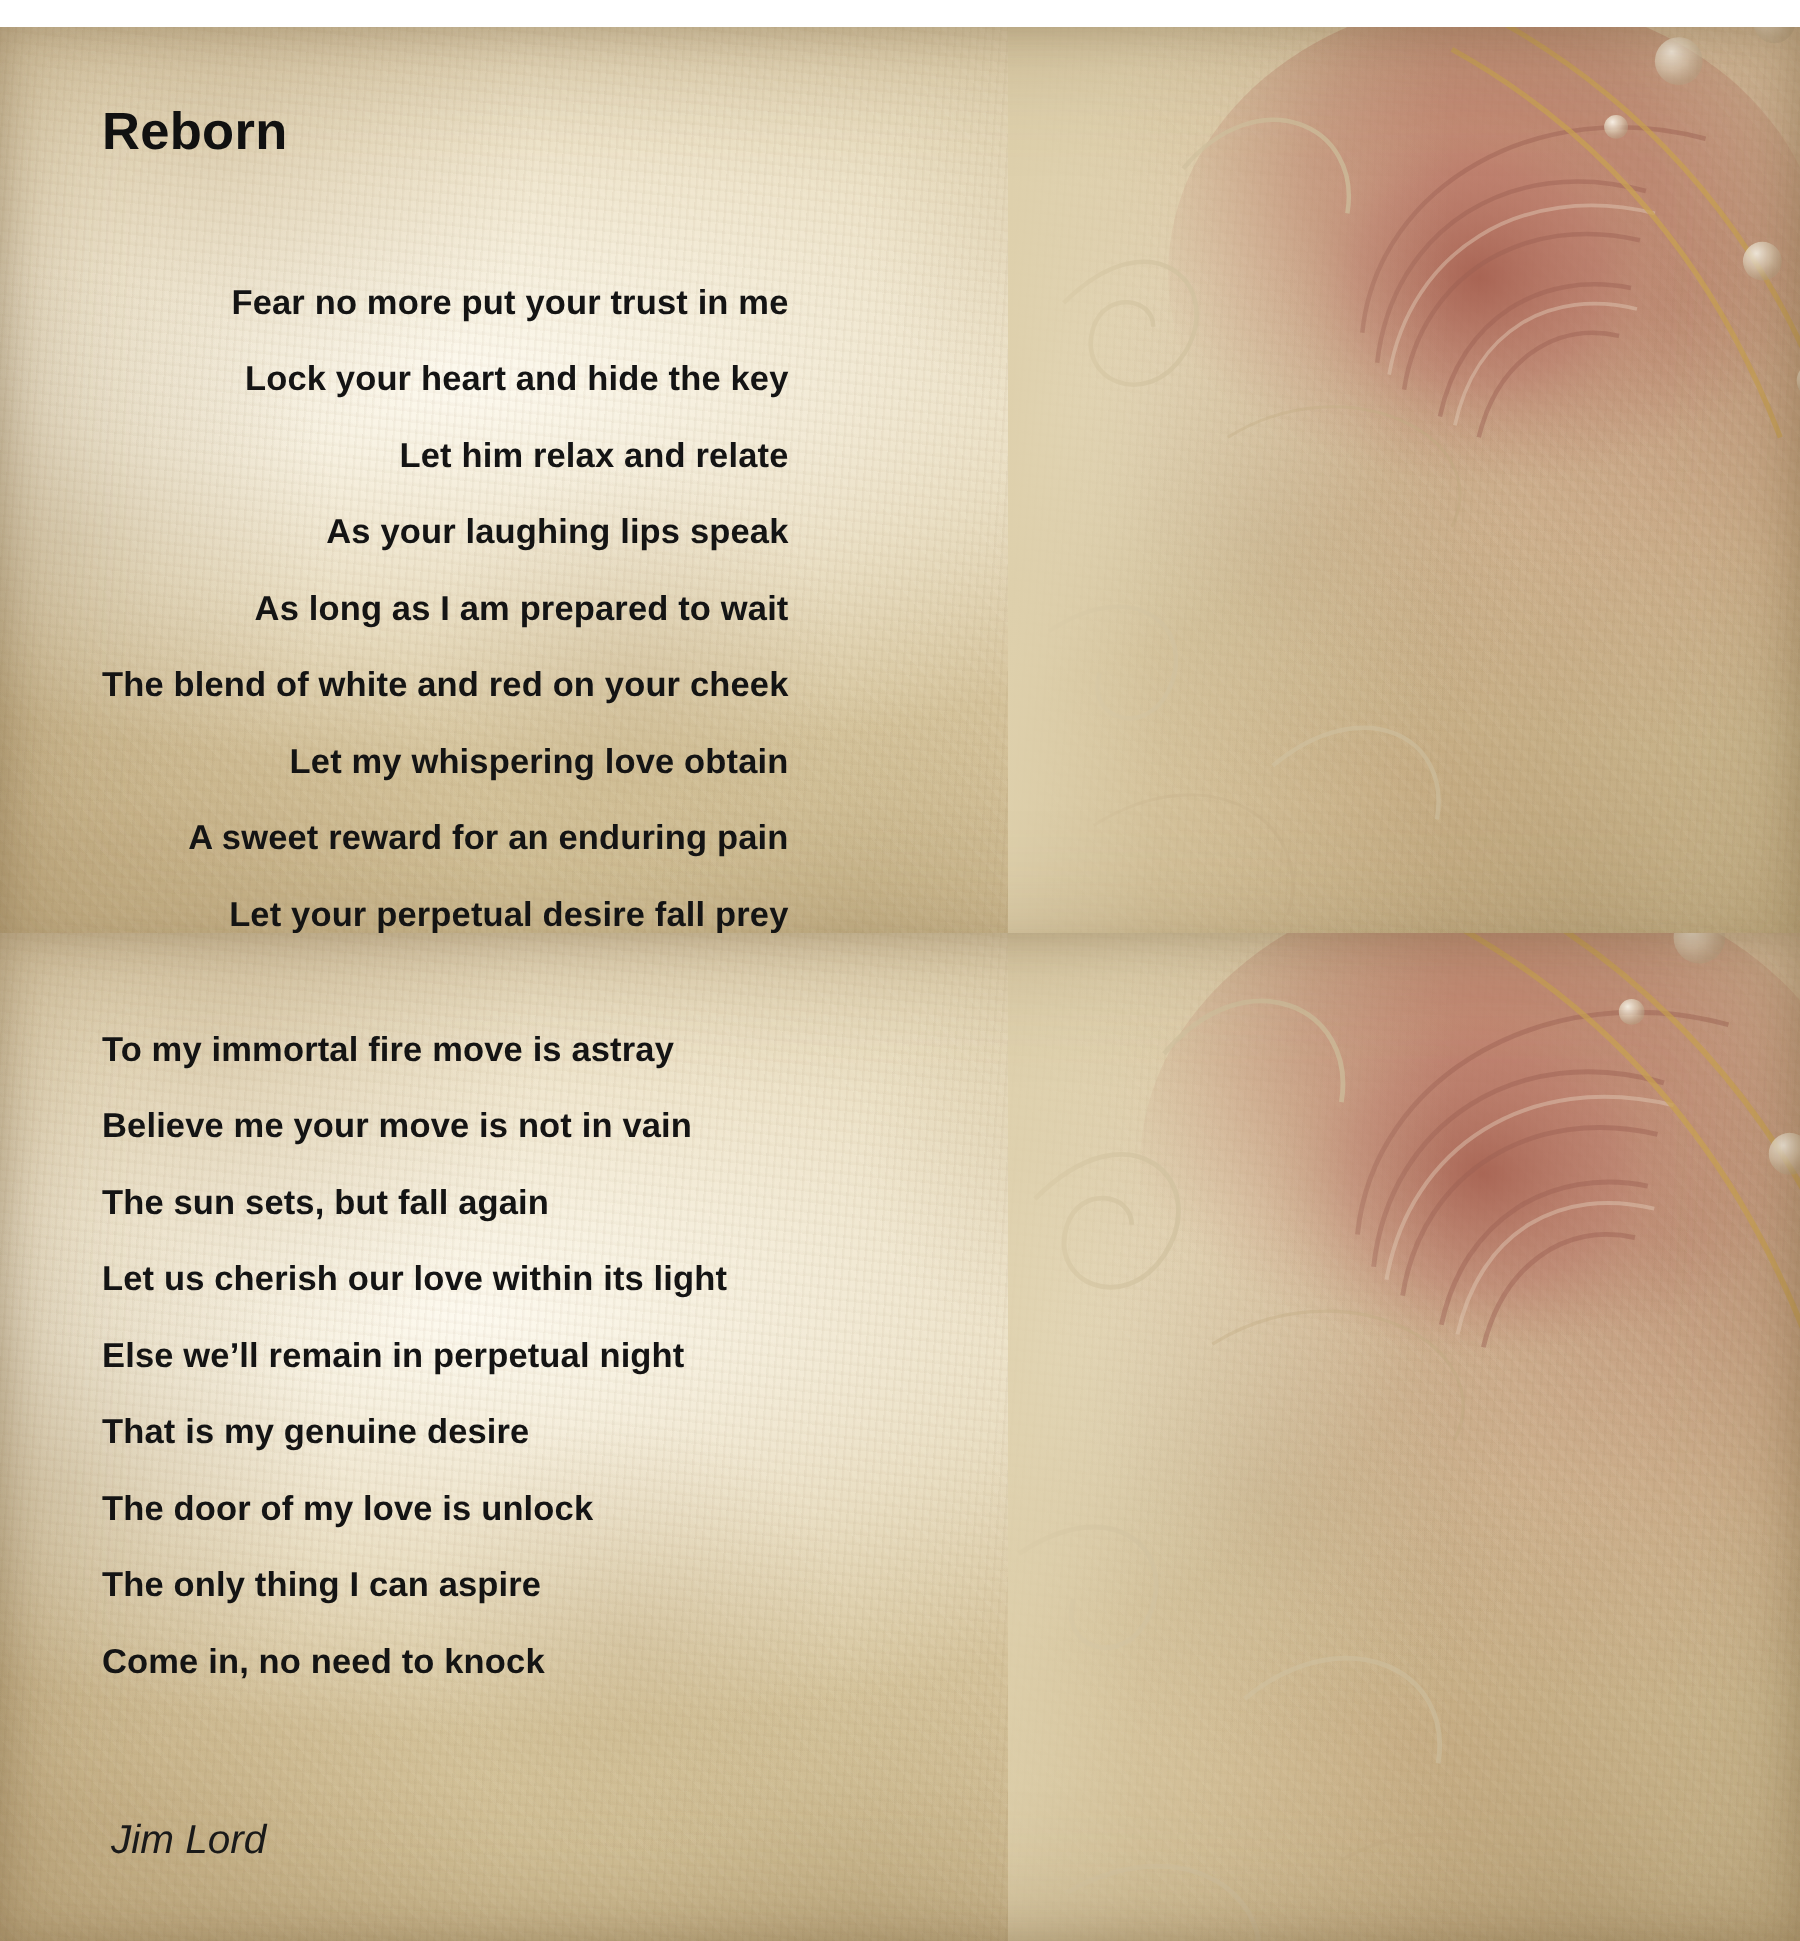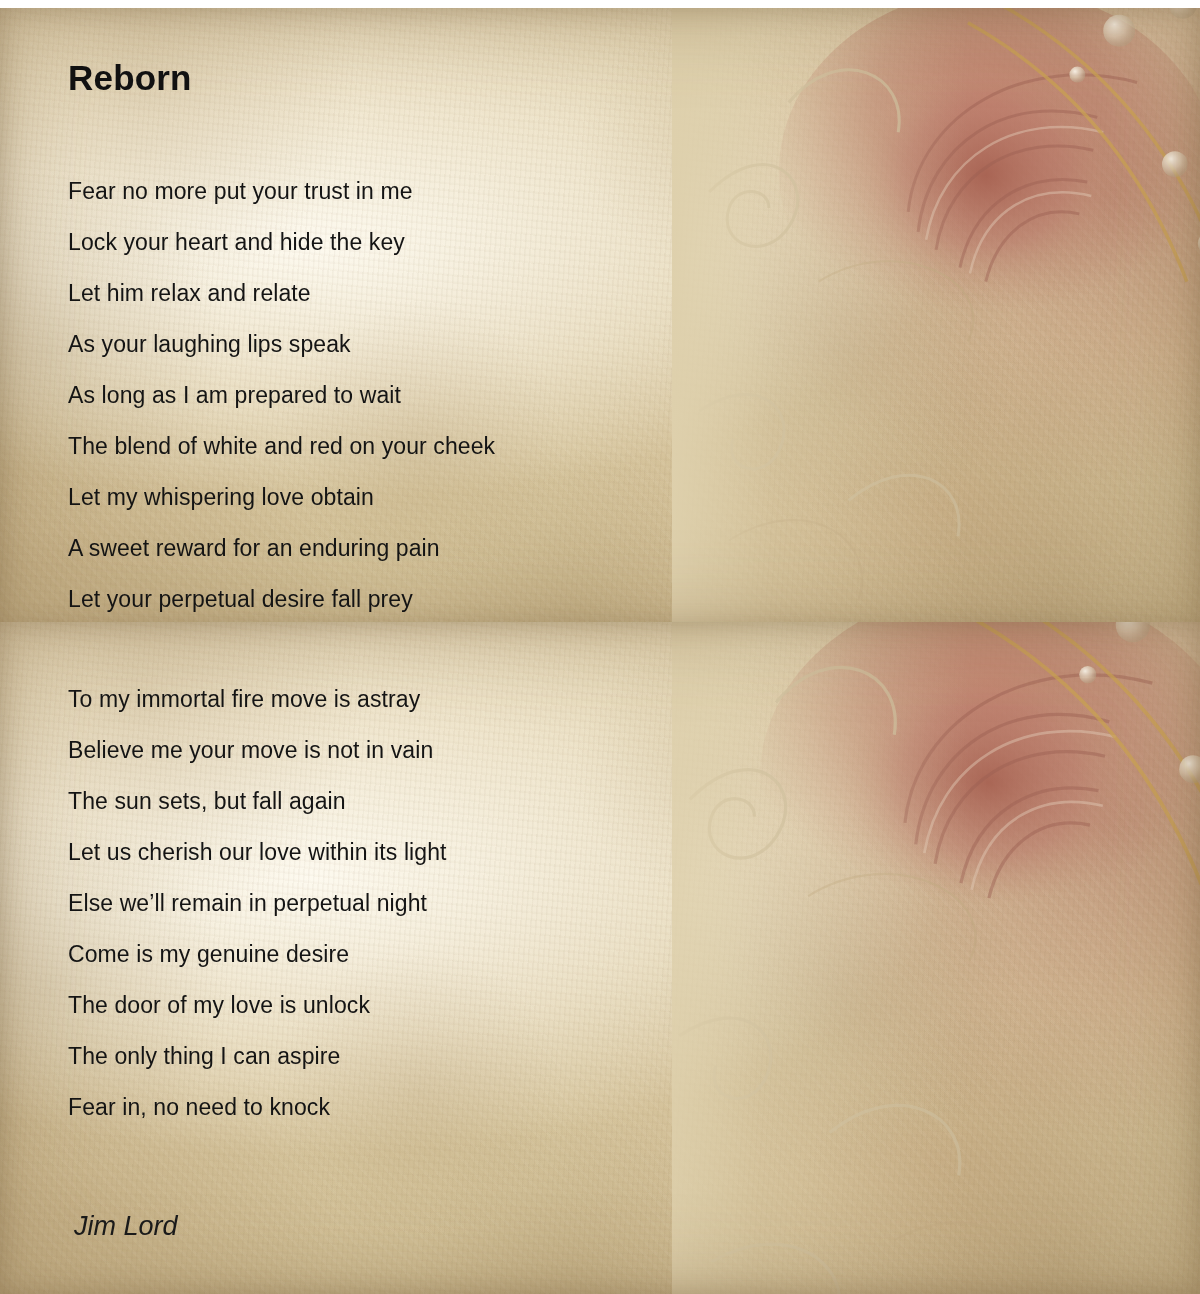--- a/index.html
+++ b/index.html
@@ -23,22 +23,23 @@
 
   
   .panel {
     position: absolute;
     left: 0;
     width: 1200px;
     overflow: hidden;
     background-color: #d9c9a6;
   }
   .panel-top {
-    top: 8px;
+    top: 18px;
     height: 622px;
+    text-align: right;
   }
   .panel-bottom {
     top: 622px;
     height: 672px;
   }
 
   
   .paper-bg {
     position: absolute;
     inset: 0;
@@ -106,21 +107,21 @@
     font-size: 35px;
     font-weight: bold;
     color: #111;
     letter-spacing: 0.2px;
   }
   .lines {
     position: absolute;
     left: 68px;
     color: #141414;
     font-size: 23px;
-    font-weight: normal;
+    font-weight: bold;
     line-height: 51px;
     letter-spacing: 0.1px;
   }
   .lines-top { top: 158px; }
   .lines-bottom { top: 52px; }
   .line { white-space: pre; }
 
   .byline {
     position: absolute;
     left: 74px;
@@ -299,22 +300,22 @@
 
     <div class="paper-vignette"></div>
 
     <div class="content">
       <div class="lines lines-bottom">
         <div class="line">To my immortal fire move is astray</div>
         <div class="line">Believe me your move is not in vain</div>
         <div class="line">The sun sets, but fall again</div>
         <div class="line">Let us cherish our love within its light</div>
         <div class="line">Else we’ll remain in perpetual night</div>
-        <div class="line">Come is my genuine desire</div>
+        <div class="line">That is my genuine desire</div>
         <div class="line">The door of my love is unlock</div>
         <div class="line">The only thing I can aspire</div>
-        <div class="line">Fear in, no need to knock</div>
+        <div class="line">Come in, no need to knock</div>
       </div>
       <div class="byline">Jim Lord</div>
     </div>
   </div>
 
 </div>
 
 </body></html>

